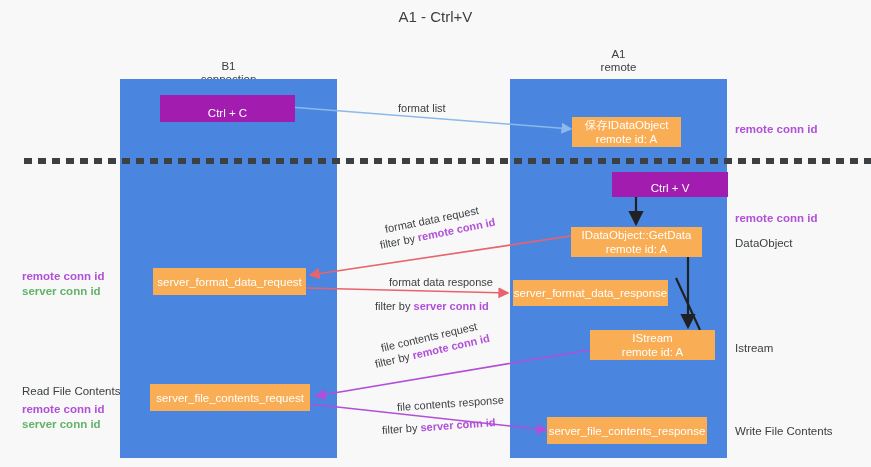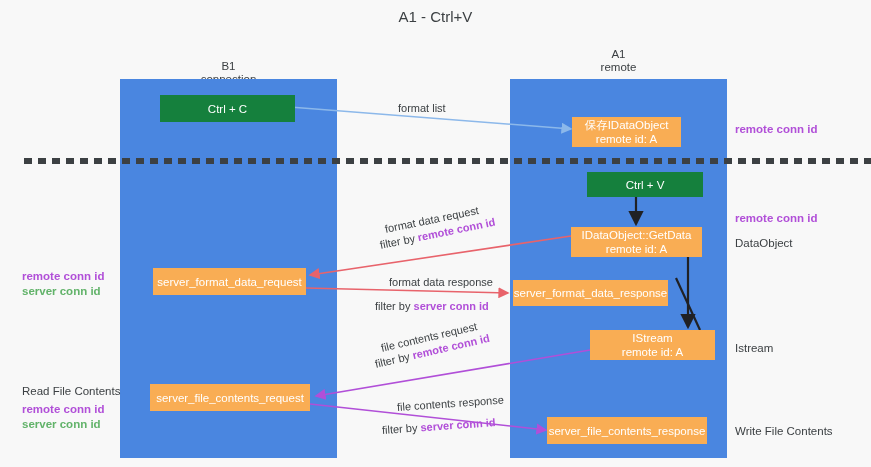--- a/index.html
+++ b/index.html
@@ -23,21 +23,21 @@
     line-height:13px; color:#3c4043;
   }
   .lane {
     position:absolute; background:#4a86e0;
   }
   .box {
     position:absolute; display:flex; align-items:center; justify-content:center;
     text-align:center; color:#ffffff; font-size:11.5px; line-height:14px;
     padding:2px 4px;
   }
-  .box.green { background:#15803d; }
+  .box.green { background:#a21caf;align-items:flex-end; }
   .box.orange { background:#f9ad54; }
 
   .sidelabel {
     position:absolute; font-size:11.5px; line-height:15px;
   }
   .purple { color:#b14fd8; font-weight:bold; }
   .green-t { color:#62b36a; font-weight:bold; }
   .dark { color:#3c4043; }
 
   .edgelabel {
@@ -116,21 +116,21 @@
 
   <div class="box orange" style="left:150px; top:384px; width:160px; height:27px;">
     <span>server_file_contents_request</span>
   </div>
 
   <div class="box orange" style="left:572px; top:117px; width:109px; height:30px; flex-direction:column;">
     <span>保存IDataObject</span>
     <span>remote id: A</span>
   </div>
 
-  <div class="box green" style="left:587px; top:172px; width:116px; height:25px;">
+  <div class="box green" style="left:612px; top:172px; width:116px; height:25px;">
     <span>Ctrl + V</span>
   </div>
 
   <div class="box orange" style="left:571px; top:227px; width:131px; height:30px; flex-direction:column;">
     <span>IDataObject::GetData</span>
     <span>remote id: A</span>
   </div>
 
   <div class="box orange" style="left:513px; top:280px; width:155px; height:26px;">
     <span>server_format_data_response</span>

